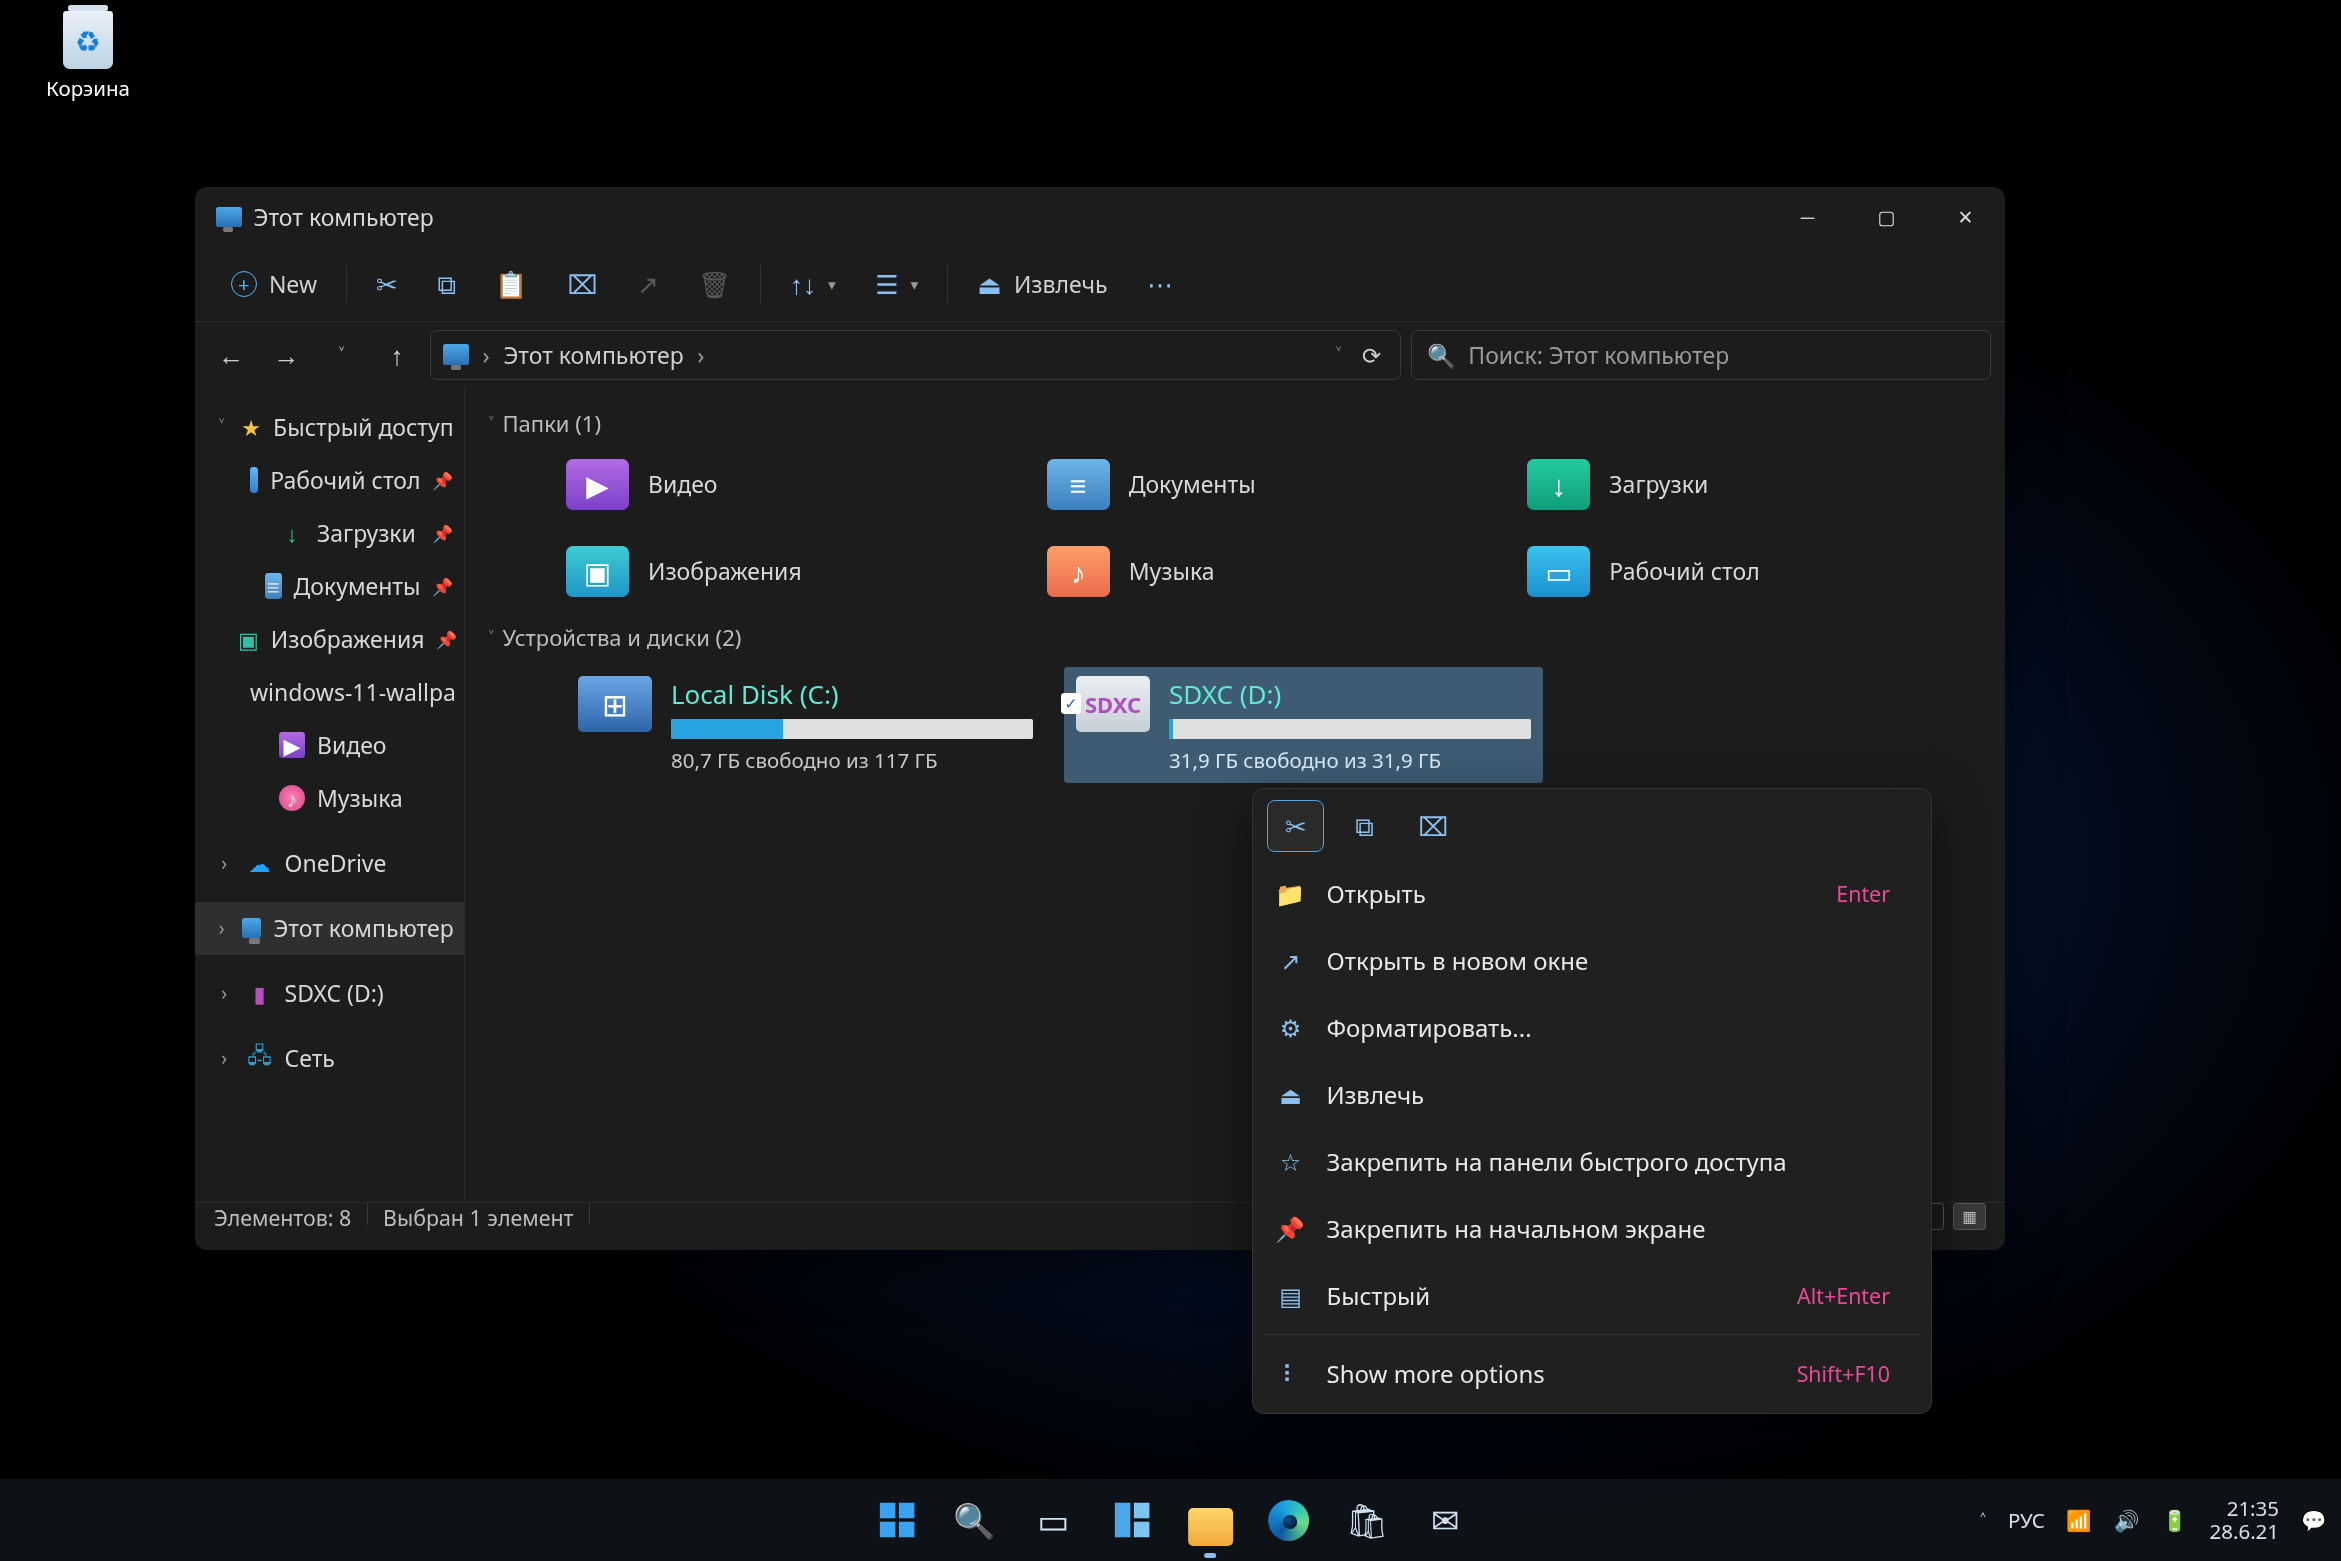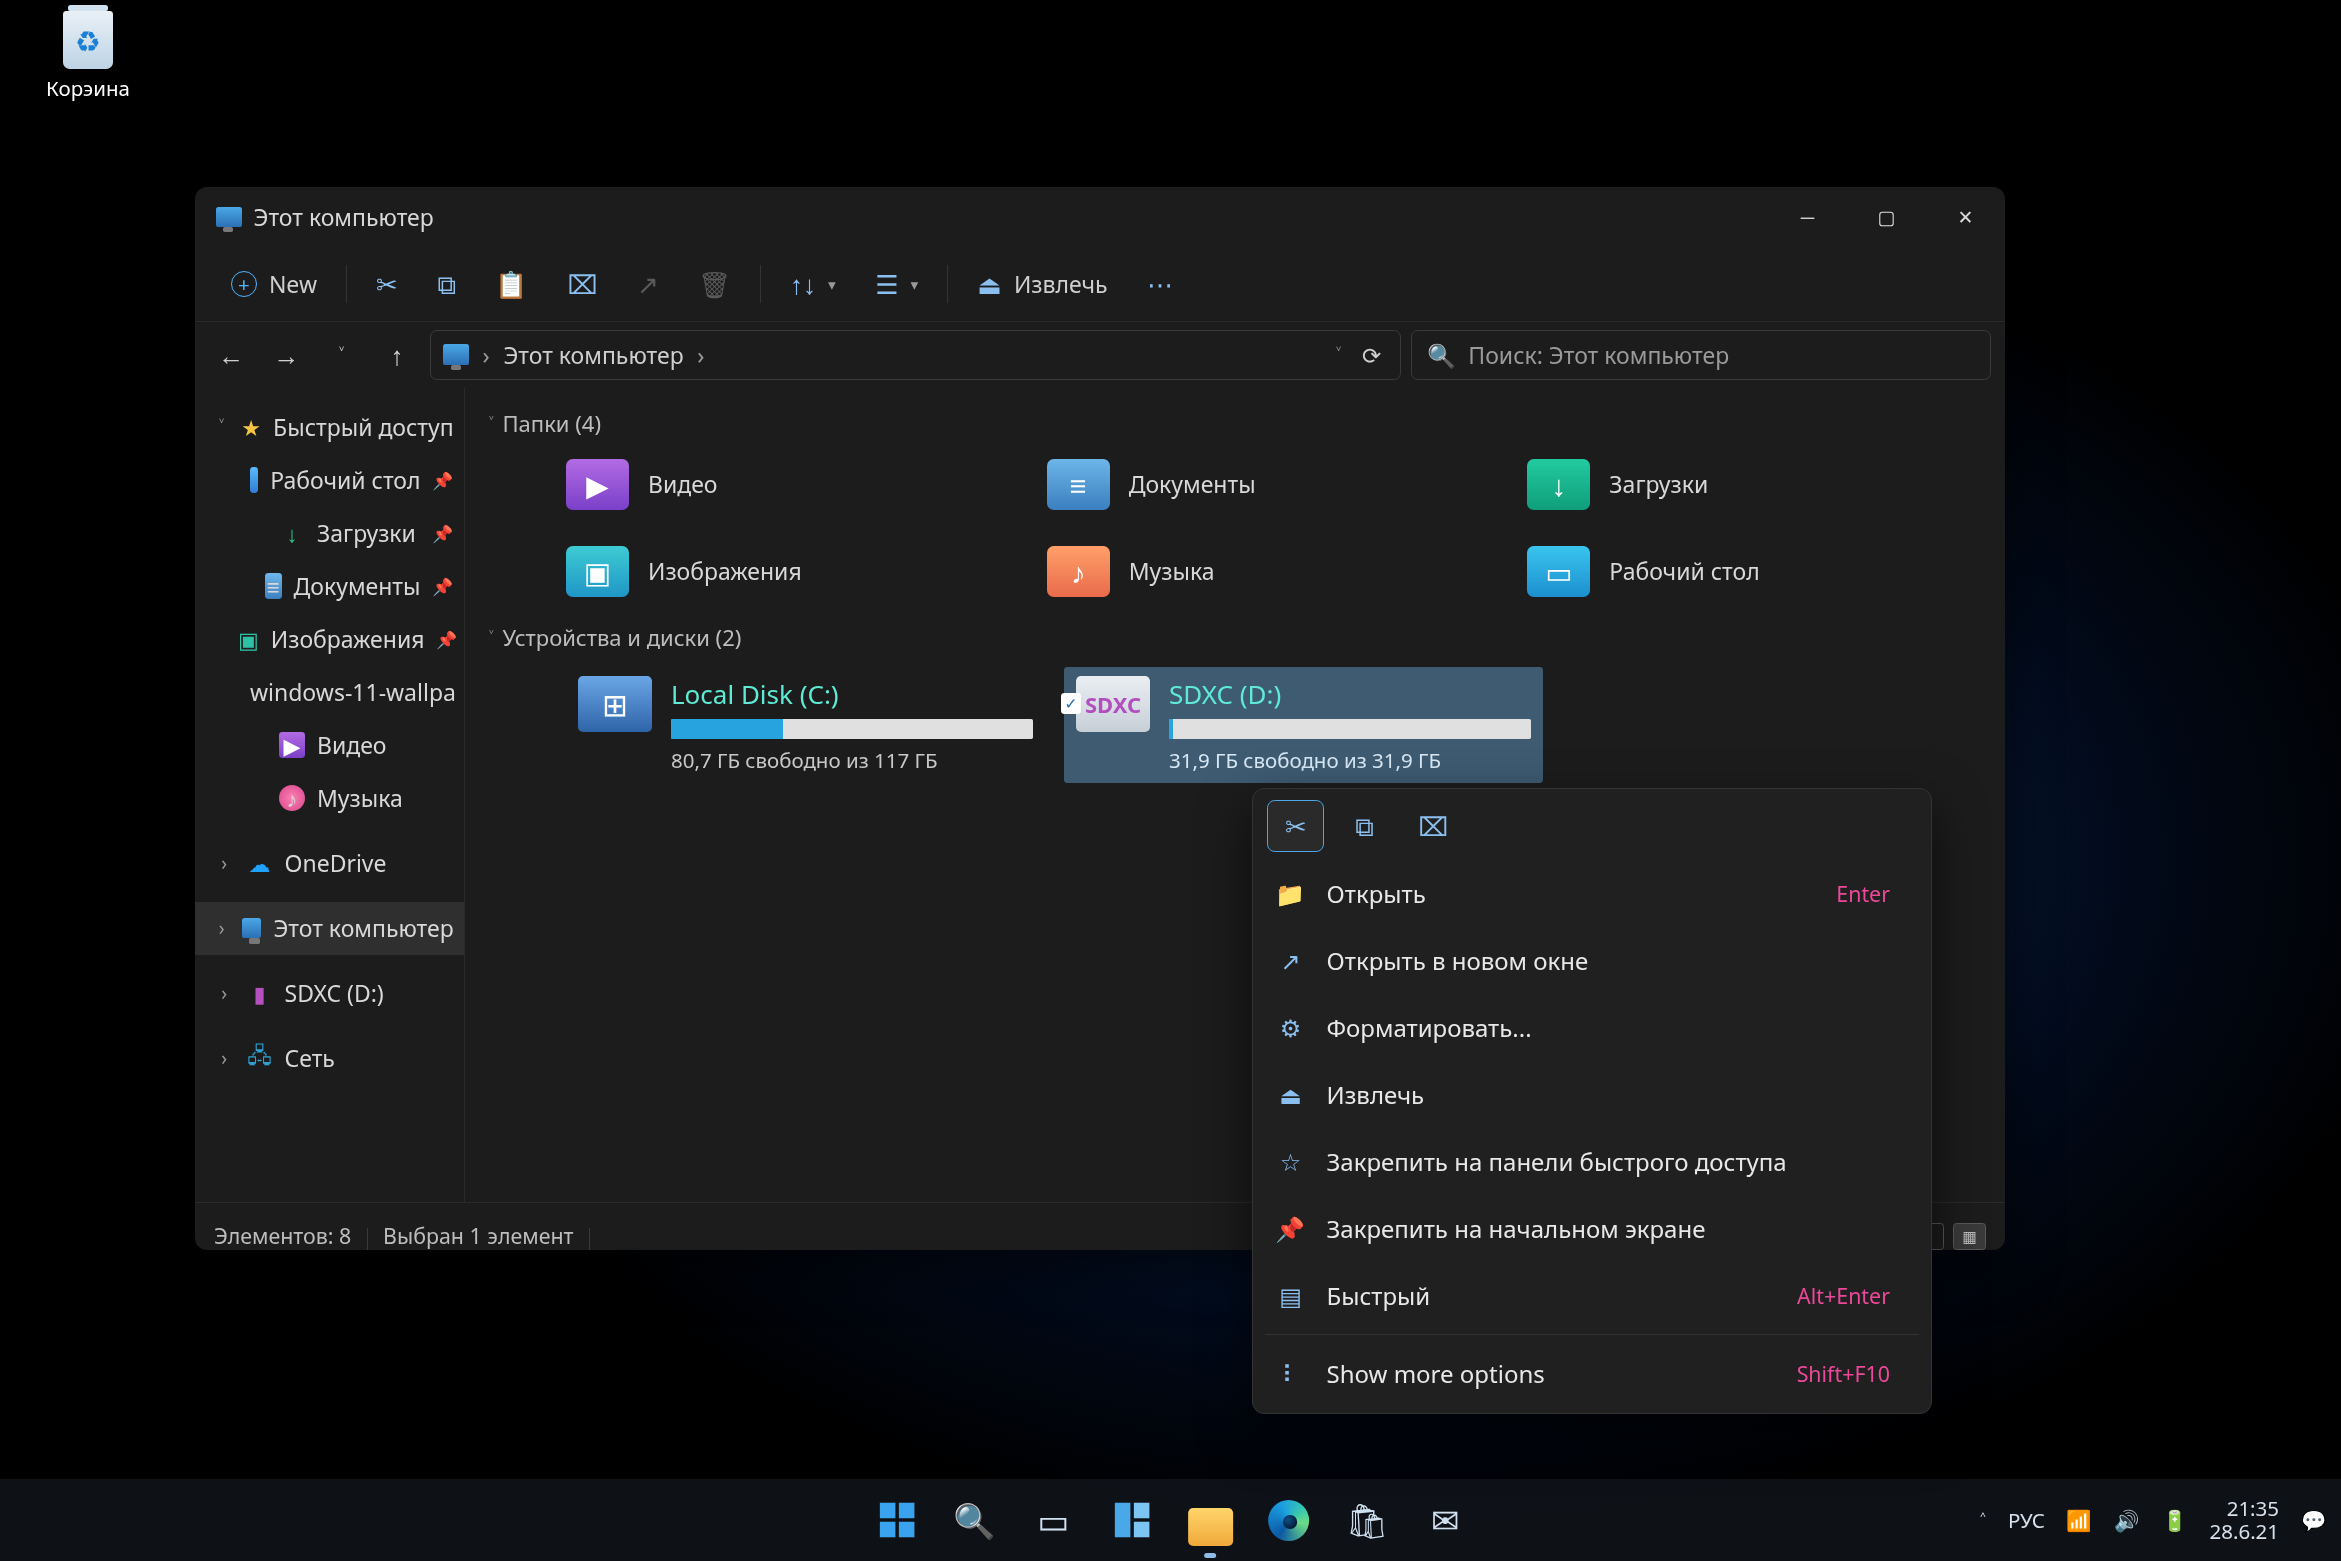--- a/index.html
+++ b/index.html
@@ -79,21 +79,21 @@
 .drive.sel .chk{position:absolute;left:-3.4px;top:26px;width:20.5px;height:20.5px;background:#fff;border-radius:3.4px;display:flex;align-items:center;justify-content:center;color:#2b6fb3;font-size:15.4px}
 .dimg{width:74px;height:56px;border-radius:5.1px;display:flex;align-items:center;justify-content:center;font-size:31px;color:#fff}
 .dimg.c{background:linear-gradient(#6aa6e6,#2e64a8)}
 .dimg.d{background:linear-gradient(#eaeef2,#c7cfd7);color:#b24fbf;font-weight:700;font-size:22px}
 .dinfo{flex:1}
 .dname{font-size:26px;color:#5eead4}
 .dbar{margin-top:6.8px;height:20.5px;background:#e0e0e0;border-radius:1.7px;overflow:hidden}
 .dbar>span{display:block;height:100%;background:#27a3e0}
 .dfree{margin-top:6.8px;font-size:20.5px;color:#c8c8c8}
 .drive.sel .dfree{color:#d8e8f5}
-.status{height:48px;border-top:0.9px solid #2a2a2a;display:flex;align-items:flex-end;gap:15.4px;padding:0 19px;color:#bdbdbd;font-size:21.4px}
+.status{height:48px;border-top:0.9px solid #2a2a2a;display:flex;align-items:flex-start;gap:15.4px;padding:0 19px;color:#bdbdbd;font-size:21.4px}
 .status .vsep{width:0.9px;height:22px;background:#3a3a3a}
 .status .views{margin-left:auto;display:flex;gap:8.6px}
 .vbtn{width:33px;height:27px;border:0.9px solid #5a5a5a;border-radius:3.4px;display:flex;align-items:center;justify-content:center;color:#bdbdbd;font-size:15.4px;cursor:pointer}
 .vbtn.act{background:#3a3a3a}
 
 .ctx{position:absolute;left:1252px;top:788px;width:680px;background:#202020;border:0.9px solid #333;border-radius:12px;box-shadow:0 20.5px 51px rgba(0,0,0,.6);overflow:hidden;z-index:50;padding-bottom:6.8px}
 .ctxtop{display:flex;gap:13.7px;padding:12px 15.4px 8.6px}
 .ctb{width:55px;height:50px;border-radius:6.8px;display:flex;align-items:center;justify-content:center;color:#8bbff0;font-size:26px;cursor:pointer}
 .ctb.sel{outline:1.7px solid #4aa8e8;background:#2a2a2a}
 .citem{height:67px;display:flex;align-items:center;gap:20.5px;padding:0 41px 0 22px;color:#e8e8e8;font-size:24px;cursor:pointer}
@@ -279,21 +279,21 @@
       <div class="sitem">
           <span class="chev">›</span>
           <span class="sic net">🖧</span>
           <span>Сеть</span>
         </div>
     </div>
 
     <div class="content">
       <div class="ghead">
           <span class="chev">˅</span>
-          <span>Папки (4)</span>
+          <span>Папки (1)</span>
         </div>
       <div class="fgrid" id="fgrid">
           <div class="fcard">
             <div class="fic vid">▶</div>
             <span class="lbl">Видео</span>
           </div>
           <div class="fcard">
             <div class="fic doc">≡</div>
             <span class="lbl">Документы</span>
           </div>

